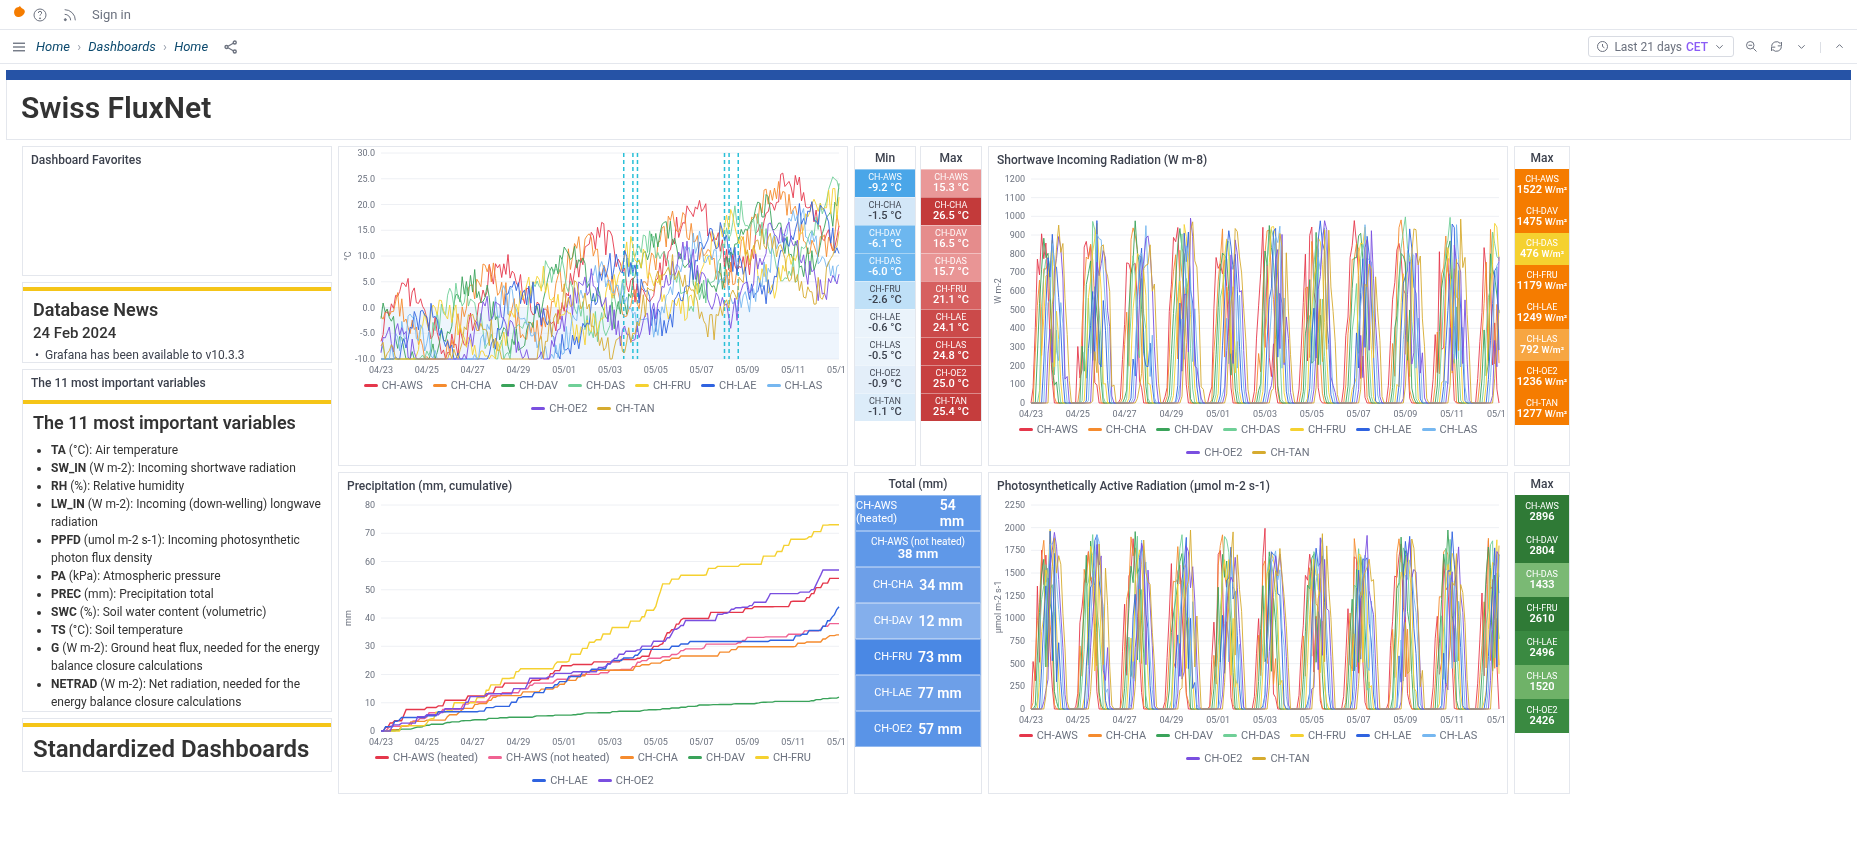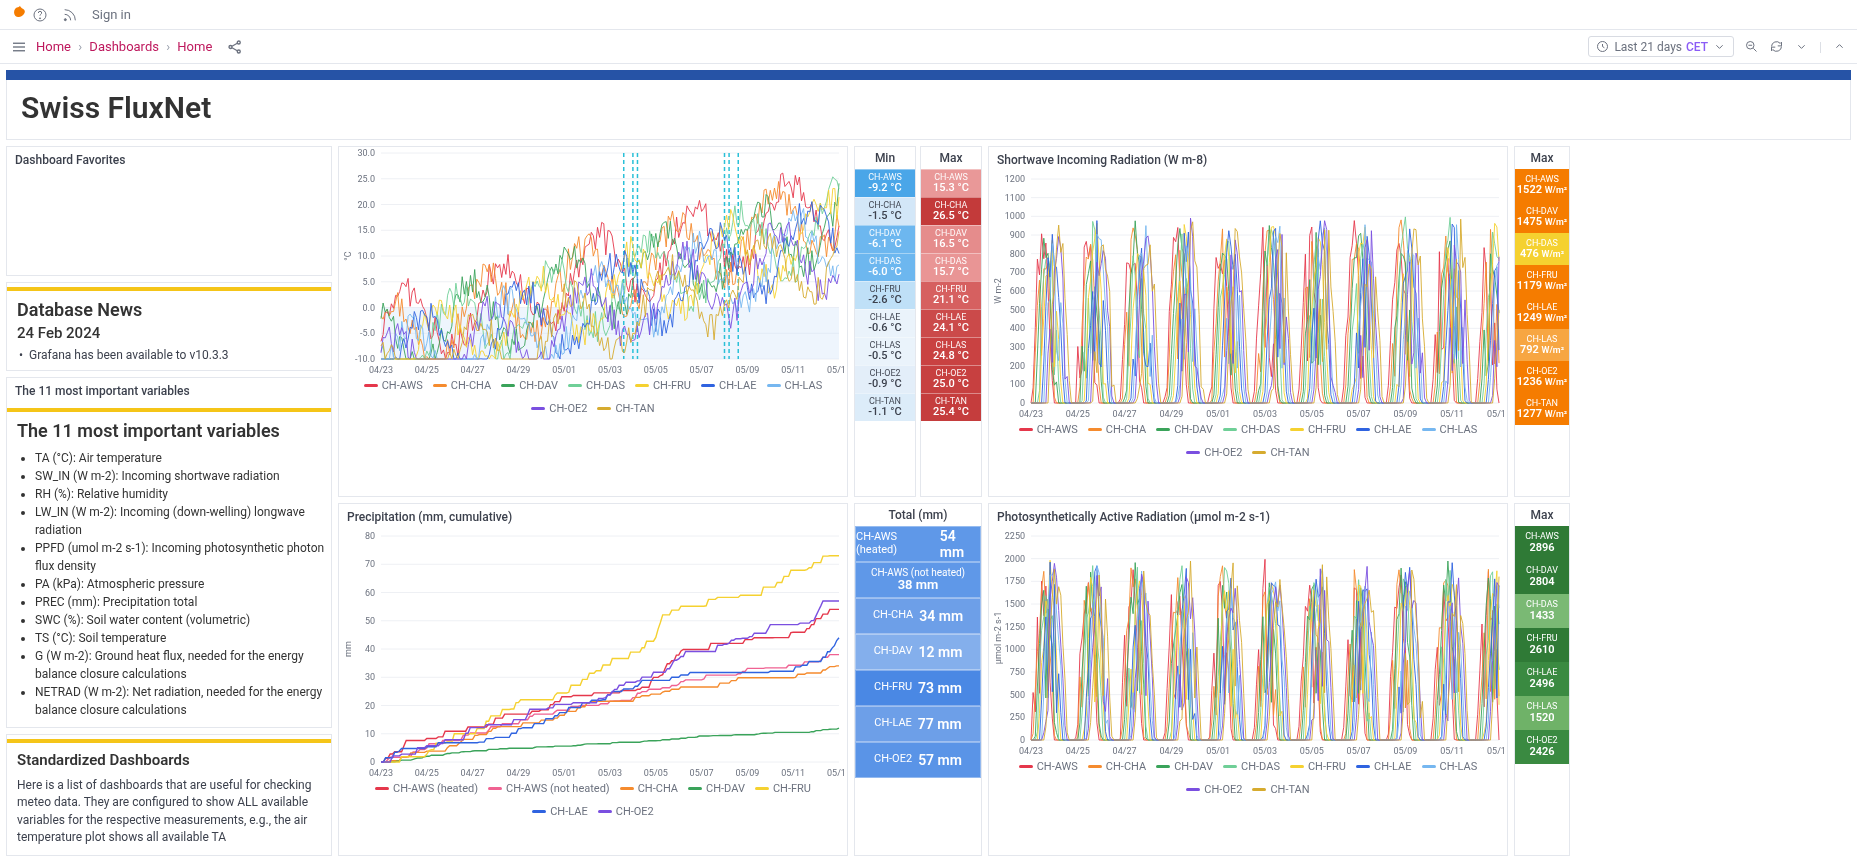--- a/index.html
+++ b/index.html
@@ -10,48 +10,48 @@
 .topbar { display:flex; align-items:center; height:30px; padding:2px 8px; border-bottom:1px solid #e4e7ed; }
 .logo { width:24px;height:24px;display:flex;align-items:center;justify-content:center; }
 .topbar .search { margin:0 auto; width:420px; height:24px; border:1px solid #d8dbe2; border-radius:4px; display:flex; align-items:center; padding:0 6px; color:#8e94a3; font-size:12px; background:#fafbfc; }
 .topbar .search .kbd { margin-left:auto; border:1px solid #d8dbe2;border-radius:3px;padding:0 3px;font-size:10px;color:#8e94a3;background:#fff; }
 .topbar .right { display:flex; align-items:center; gap:14px; color:#6c727f; font-size:13px; }
 .topbar .right .ico { width:16px;height:16px;stroke:#6c727f;fill:none;stroke-width:1.5; }
 
 
 .crumbrow { display:flex; align-items:center; height:34px; padding:0 10px; border-bottom:1px solid #e4e7ed; font-size:13px; gap:8px; }
 .crumbrow .menu-ico{width:18px;height:18px;stroke:#6c727f;fill:none;stroke-width:1.8;}
-.crumbrow .crumbs a{ color:#be185d; text-decoration:none; }
+.crumbrow .crumbs a{ color:#0c4a6e; text-decoration:none;font-style:italic; }
 .crumbrow .crumbs .sep{ color:#9aa0ad; margin:0 4px; }
 .crumbrow .spacer{flex:1;}
 .crumbrow .ctrls{display:flex;align-items:center;gap:10px;color:#6c727f;font-size:12px;}
 .crumbrow .ctrls .pill{display:flex;align-items:center;gap:4px;border:1px solid #d8dbe2;border-radius:3px;padding:2px 6px;}
 .crumbrow .ctrls .ico{width:15px;height:15px;stroke:#6c727f;fill:none;stroke-width:1.6;}
 .cet{color:#8b5cf6;font-weight:500;}
 
 
 .ribbon{height:10px;background:#2653a6;margin:6px 6px 0 6px;}
 .bigtitle{font-size:30px;font-weight:600;padding:10px 14px 14px;border:1px solid #e4e7ed;border-top:none;margin:0 6px 6px;}
 
 
 .grid{display:grid;grid-template-columns:326px 510px 128px 520px 56px;gap:6px;padding:0 6px 6px;}
 .panel{border:1px solid #e4e7ed;background:#fff;}
 .ptitle{font-size:12px;font-weight:500;color:#3c414d;padding:6px 8px;}
 .phead{display:flex;align-items:center;gap:6px;}
 
 
 .leftcol{display:flex;flex-direction:column;gap:6px;}
-.leftcol .panel{padding-bottom:8px;}
+.leftcol .panel{margin-left:16px;}
 .yellowline{height:4px;background:#f5c518;margin:4px 0 8px;}
 .newsdate{font-size:15px;font-weight:500;padding:0 10px 6px;}
 .newsitem{font-size:12px;padding:0 10px 0 22px;position:relative;color:#3c414d;}
 .newsitem::before{content:"•";position:absolute;left:12px;}
 .vars h2{font-size:18px;font-weight:600;padding:0 10px 8px;}
 .vars ul{list-style:disc;padding-left:28px;font-size:12px;line-height:1.5;}
-.vars li b{font-weight:400;}
+.vars li b{font-weight:700;}
 .subtitle{font-size:12px;font-weight:500;color:#3c414d;padding:6px 8px;}
 .stdtxt{font-size:12px;padding:0 10px;line-height:1.45;color:#3c414d;}
 .favpanel{height:130px;}
 
 
 .chartbox{width:100%;}
 .chartbox svg{display:block;}
 .legend{display:flex;flex-wrap:wrap;gap:10px;justify-content:center;font-size:11px;padding:2px 4px 6px;}
 .legend span{display:flex;align-items:center;gap:4px;color:#6c727f;}
 .legend i{width:14px;height:3px;display:inline-block;border-radius:2px;}
@@ -180,22 +180,21 @@
           <li><b>PA</b> (kPa): Atmospheric pressure</li>
           <li><b>PREC</b> (mm): Precipitation total</li>
           <li><b>SWC</b> (%): Soil water content (volumetric)</li>
           <li><b>TS</b> (°C): Soil temperature</li>
           <li><b>G</b> (W m-2): Ground heat flux, needed for the energy balance closure calculations</li>
           <li><b>NETRAD</b> (W m-2): Net radiation, needed for the energy balance closure calculations</li>
         </ul>
     </div>
     <div class="panel">
       <div class="yellowline"></div>
-      <div style="font-size:15px;font-weight:600;padding:0 10px 8px">Standardized Dashboards</div>
-      <div class="stdtxt">Here is a list of dashboards that are useful for checking meteo data. They are configured to show ALL available variables for the respective measurements, e.g., the air temperature plot shows all available TA</div>
+      <div style="font-size:24px;font-weight:600;padding:0 10px 8px">Standardized Dashboards</div>
     </div>
   </div>
 
   <div class="panel" style="grid-column:2;grid-row:1;">
     <div class="chartbox" id="chart-temp">
         <svg width="506" height="230">
           <line x1="42" y1="212" x2="500" y2="212" stroke="#eef0f4"></line>
           <text x="36" y="215" text-anchor="end" font-size="9" fill="#6c727f">-10.0</text>
           <line x1="42" y1="186.25" x2="500" y2="186.25" stroke="#eef0f4"></line>
           <text x="36" y="189.25" text-anchor="end" font-size="9" fill="#6c727f">-5.0</text>

